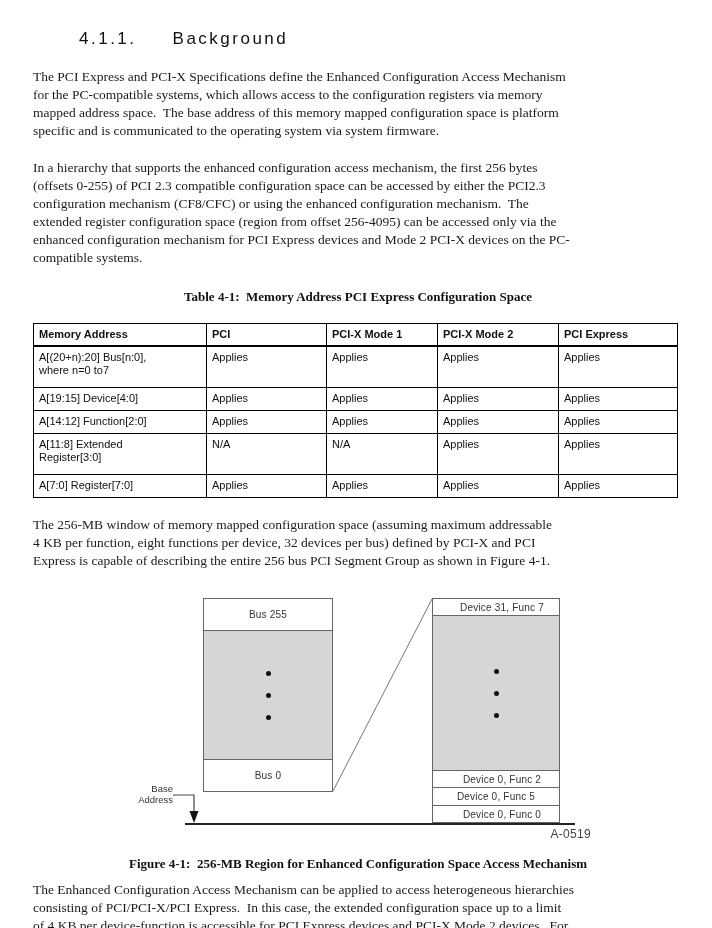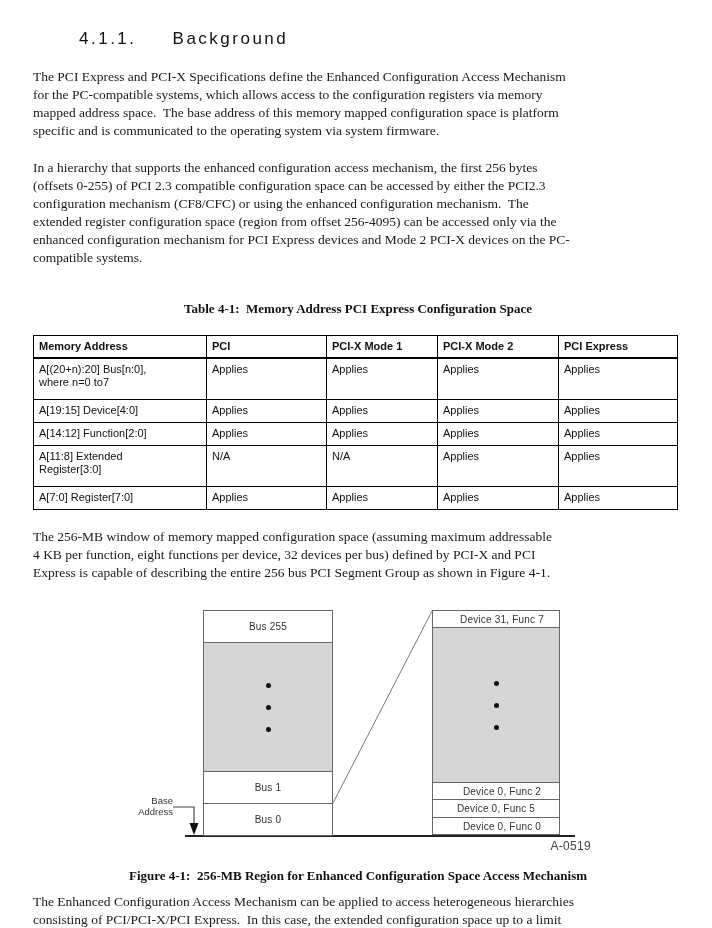--- a/index.html
+++ b/index.html
@@ -30,21 +30,21 @@
   .p1 { margin-top: 19px; }
   .p2 { margin-top: 19px; }
   .p3 { margin-top: 18px; }
   .p4 { margin-top: 9px; }
 
   
   .caption {
     font-weight: bold; font-size: 13px; line-height: 16px;
     text-align: center; white-space: pre-wrap; color: #111;
   }
-  .table-caption { margin-top: 34px; }
+  .table-caption { margin-top: 22px; }
   .figure-caption { margin-top: 13px; }
 
   
   table.spec-table {
     margin-top: 18px;
     border-collapse: collapse;
     table-layout: fixed;
     width: 644px;
     font-family: "Liberation Sans", sans-serif;
     font-size: 11px; line-height: 13px; color: #111;
@@ -193,23 +193,20 @@
           <span>Bus 255</span>
         </div>
       <div class="fbox gray gzL">
         <span class="dots">
             <i></i>
             <i></i>
             <i></i>
           </span>
       </div>
       <div class="fbox hL">
-          <span>Bus 1</span>
-        </div>
-      <div class="fbox hL">
           <span>Bus 0</span>
         </div>
     </div>
 
     <div class="stack stack-right">
       <div class="fbox hR">
           <span>Device 31, Func 7</span>
         </div>
       <div class="fbox gray gzR">
         <span class="dots">

